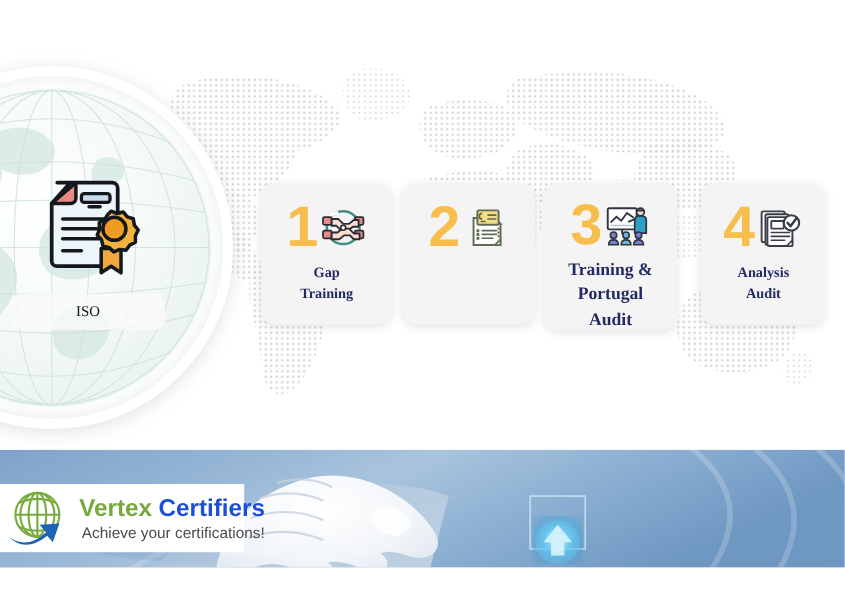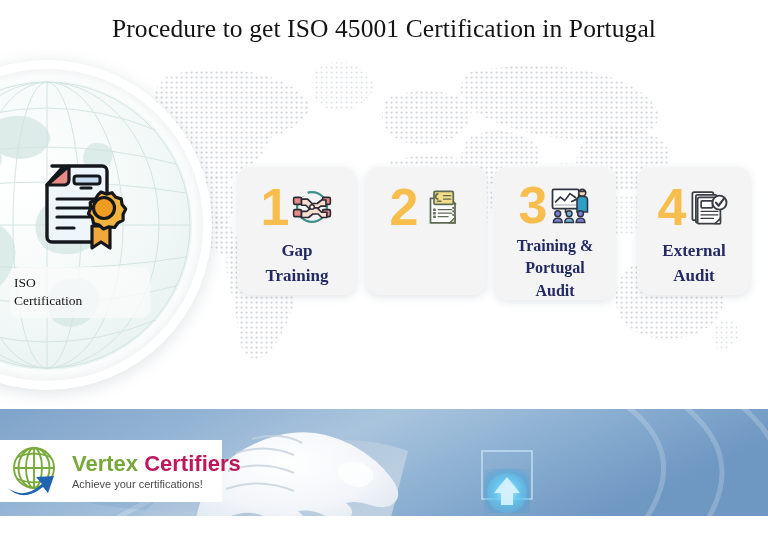--- a/index.html
+++ b/index.html
@@ -102,20 +102,21 @@
     z-index: 18;
   }
   .iso-label {
     position: absolute;
     left: 128px;
     top: 207px;
     width: 132px;
     padding: 7px 4px 8px;
     border-radius: 9px;
     background: rgba(250,250,250,0.80);
+    text-align: center;
     z-index: 18;
     line-height: 1.32;
   }
   .iso-label span {
     display: block;
     font-family: "Liberation Serif", serif;
     font-size: 13.5px;
     color: #171717;
   }
 
@@ -153,21 +154,21 @@
     line-height: 1;
     letter-spacing: -1px;
   }
   .card-icon {
     width: 42px;
     height: 42px;
     flex: 0 0 42px;
   }
   .card-label {
     font-family: "Liberation Serif", serif;
-    font-size: 17px;
+    font-size: 13px;
     font-weight: 700;
     color: #232a63;
     text-align: center;
     line-height: 1.45;
     margin-top: 6px;
   }
   .card-label span { display: block; }
 
   #card-1 { left: 238px; top: 167px; width: 118px; height: 128px; padding: 14px 6px 10px; }
   #card-2 { left: 366px; top: 167px; width: 120px; height: 128px; padding: 14px 6px 10px; }
@@ -219,27 +220,28 @@
     justify-content: center;
   }
   .logo-name {
     font-family: "Liberation Sans", sans-serif;
     font-size: 22px;
     font-weight: 600;
     line-height: 1.05;
     white-space: nowrap;
   }
   .logo-name .lg-vertex { color: #76a83b; text-align: right; }
-  .logo-name .lg-cert { color: #be185d; font-weight: 700; }
+  .logo-name .lg-cert { color: #1d4ed8; font-weight: 700; }
   .logo-tag {
     font-family: "Liberation Sans", sans-serif;
-    font-size: 11px;
+    font-size: 14px;
     color: #4b4b4b;
     margin-top: 2px;
     white-space: nowrap;
+    text-align: right;
   }
 
   
   .bottom-strip {
     position: absolute;
     left: 0;
     top: 516px;
     width: 768px;
     height: 27px;
     background: #ffffff;
@@ -342,27 +344,23 @@
       </g>
 
       <path d="M62 74 l0 22 l9 -6 l9 6 l0 -22 z" fill="#f0a73c" stroke="#14181d" stroke-width="3.2" stroke-linejoin="round"></path>
 
       <path d="M71 40 l5.4 2.1 l5.6 -1.4 l3.7 4.5 l5.5 1.7 l0.9 5.7 l3.6 4.5 l-2.6 5.2 l0 5.8 l-5.1 2.7 l-3.4 4.7 l-5.7 -0.7 l-5.4 2.2 l-4.3 -3.9 l-5.6 -1.6 l-1.3 -5.6 l-3.9 -4.2 l2.2 -5.3 l-0.4 -5.8 l4.9 -3 l3.1 -4.9 z" fill="#f3b33f" stroke="#14181d" stroke-width="3.2" stroke-linejoin="round"></path>
       <circle cx="74" cy="56" r="10.5" fill="#ef9c22" stroke="#14181d" stroke-width="3.2"></circle>
     </svg>
 
     <div class="iso-label">
       <span>ISO</span>
-      <span>Certification</span>
     </div>
   </div>
 
-  <div class="title-bar">
-    <div class="title-text">Procedure to get ISO 45001 Certification in Portugal</div>
-  </div>
 
   <div class="cards">
 
     <div class="card" id="card-1">
       <div class="card-top">
         <div class="card-num">1</div>
         <svg class="card-icon" viewBox="0 0 48 48" xmlns="http://www.w3.org/2000/svg">
           <circle cx="24" cy="24" r="17" fill="none" stroke="#3f8f86" stroke-width="2.6"></circle>
           <path d="M9 14 a17 17 0 0 1 10 -6" fill="none" stroke="#ffffff" stroke-width="3"></path>
           <rect x="3" y="13" width="9" height="8" rx="1.6" fill="#e98a8a" stroke="#2b2b35" stroke-width="1.8"></rect>
@@ -462,21 +460,21 @@
             <line x1="15" y1="29" x2="34" y2="29"></line>
             <line x1="15" y1="33" x2="34" y2="33"></line>
             <line x1="15" y1="37" x2="29" y2="37"></line>
           </g>
           <path d="M31 43 l6 -6 v6 z" fill="#ffffff" stroke="#3a3f47" stroke-width="1.7"></path>
           <circle cx="36" cy="19" r="8" fill="#ffffff" stroke="#3a3f47" stroke-width="2.2"></circle>
           <polyline points="32,19 35,22.5 41,14.5" fill="none" stroke="#3a3f47" stroke-width="2.6" stroke-linecap="round" stroke-linejoin="round"></polyline>
         </svg>
       </div>
       <div class="card-label">
-        <span>External</span>
+        <span>Analysis</span>
         <span>Audit</span>
       </div>
     </div>
   </div>
 
   <div class="banner">
     <svg class="banner-photo" viewBox="0 0 768 107" preserveAspectRatio="none" xmlns="http://www.w3.org/2000/svg">
       <defs>
         <linearGradient id="bgGrad" x1="0" y1="0" x2="1" y2="0.3">
           <stop offset="0%" stop-color="#7fa3c9"></stop>

